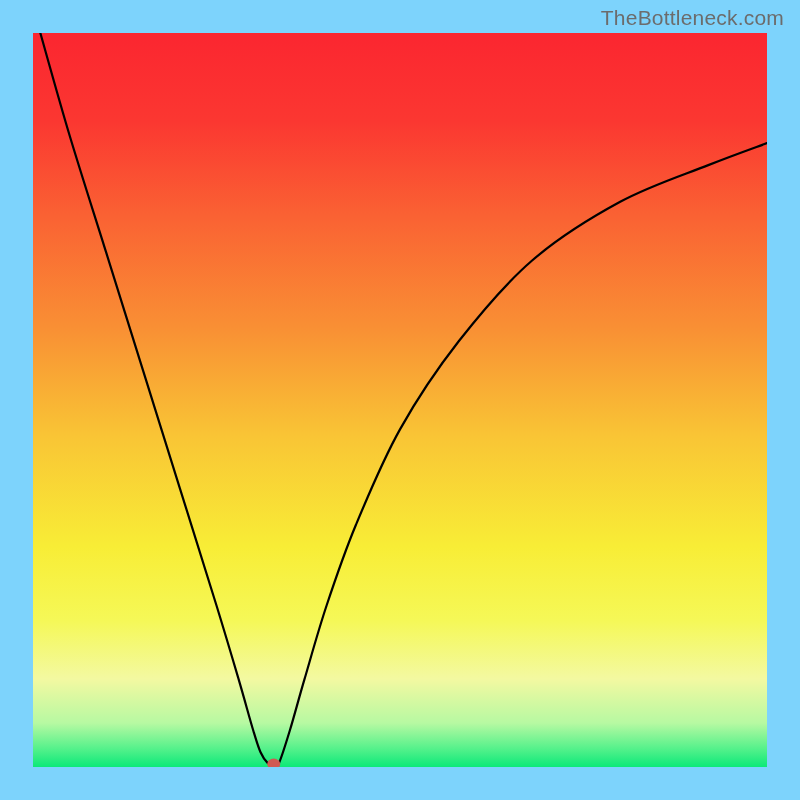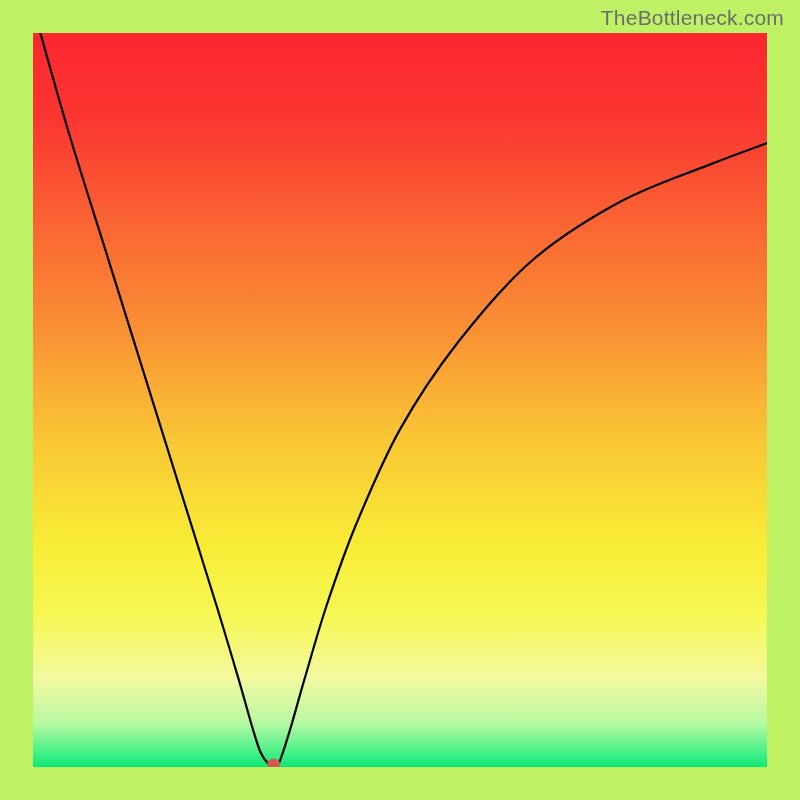--- a/index.html
+++ b/index.html
@@ -10,21 +10,21 @@
     background: #000;
     overflow: hidden;
     font-family: Arial, Helvetica, sans-serif;
   }
   .frame {
     position: absolute;
     left: 0;
     top: 0;
     width: 800px;
     height: 800px;
-    background: #bef264;
+    background: #7dd3fc;
   }
   .plot-area {
     position: absolute;
     left: 33px;
     top: 33px;
     width: 734px;
     height: 734px;
     overflow: hidden;
   }
   .gradient {

